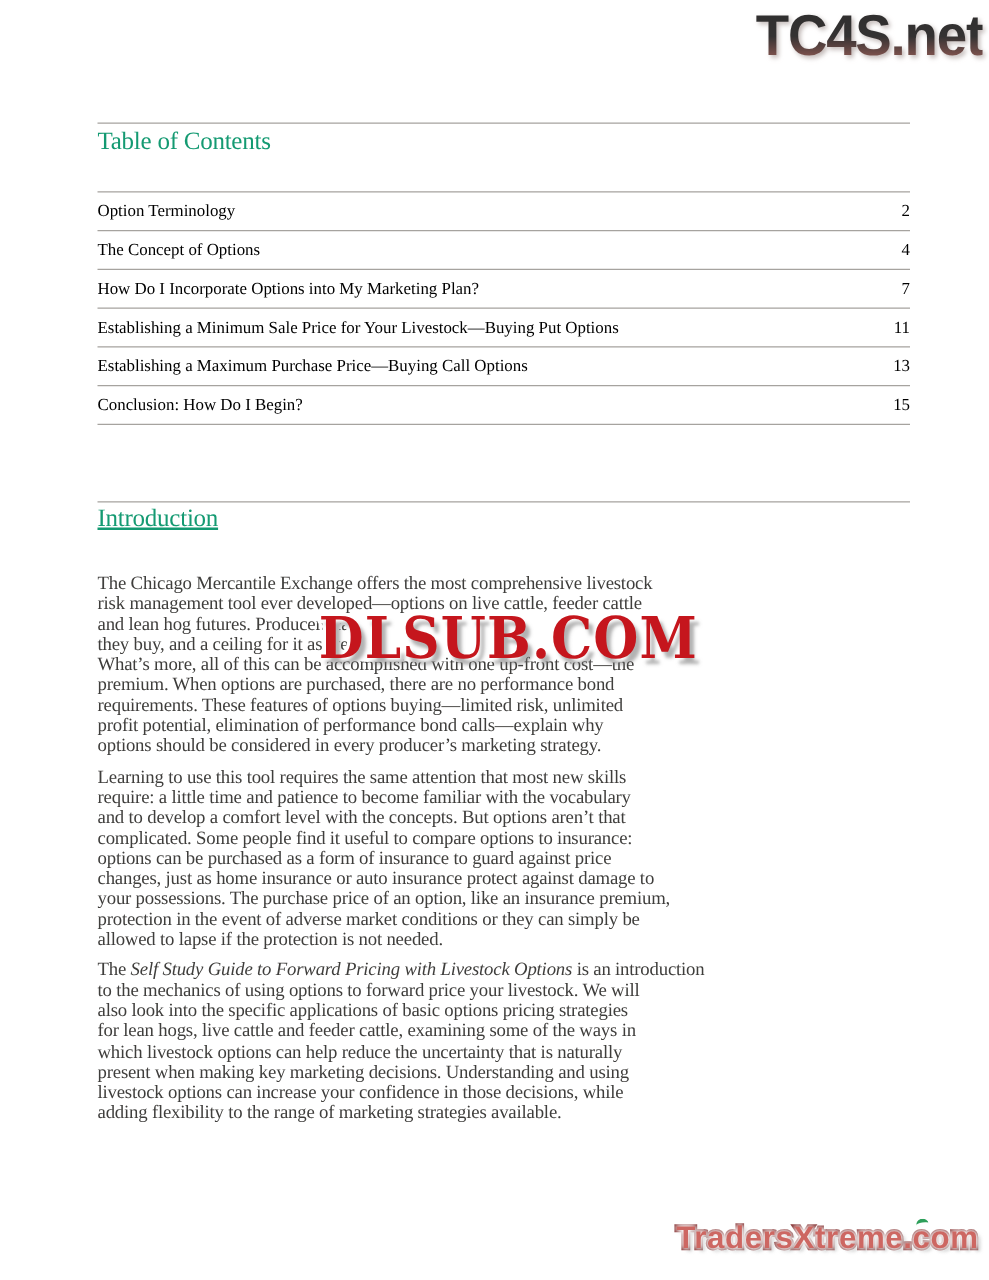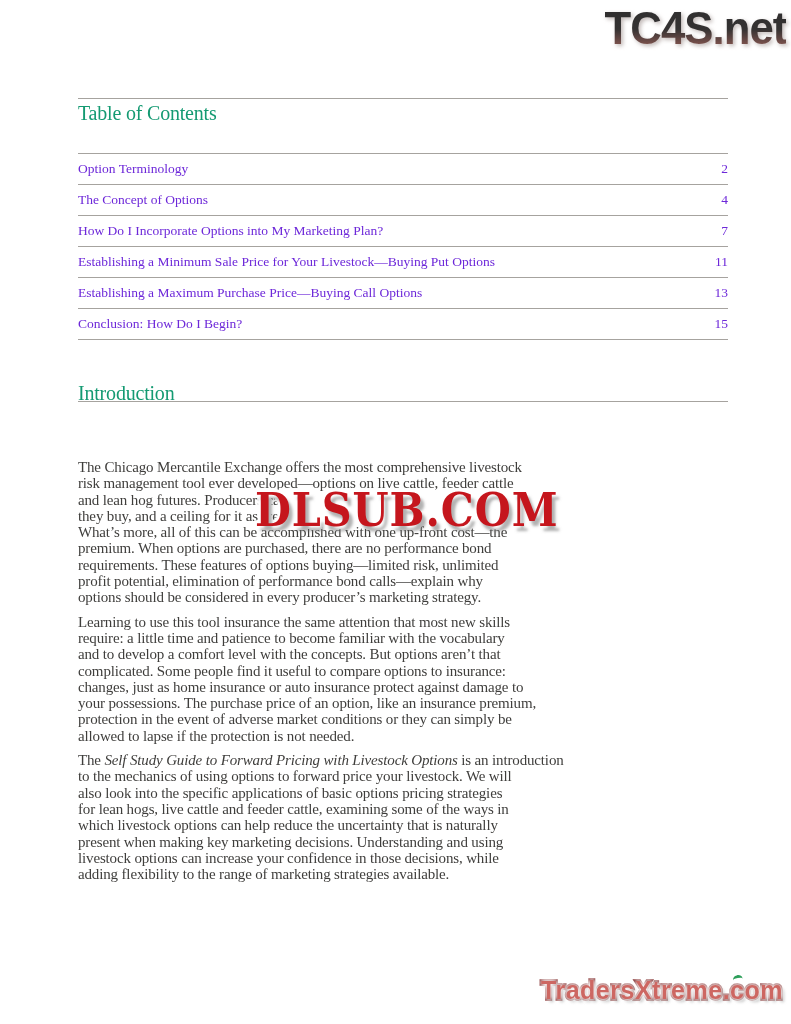--- a/index.html
+++ b/index.html
@@ -53,26 +53,26 @@
   
   .rule{position:absolute;left:78px;width:650px;border-top:1px solid #a6a39f;}
   .rule-toc-top{top:98px;}
   .rule-intro-top{top:401px;}
   .heading{
     position:absolute;left:78px;margin:0;
     font-family:"Liberation Serif", serif;font-weight:normal;
     font-size:20px;letter-spacing:-0.2px;color:#149a72;text-align:center;
   }
   .toc-heading{top:102px;}
-  .intro-heading{top:382px;}
+  .intro-heading{top:404px;text-decoration:underline;}
 
   
   .toc{
     position:absolute;left:78px;top:153px;width:650px;
-    font-size:13.5px;color:#6d28d9;
+    font-size:13.5px;color:#000000;
     border-top:1px solid #a6a39f;
   }
   .toc-row{
     display:flex;justify-content:space-between;align-items:center;
     height:30px;border-bottom:1px solid #a6a39f;
   }
   .toc-title{white-space:nowrap;}
   .toc-page{white-space:nowrap;}
 
   
@@ -133,24 +133,25 @@
       <div class="bline">and lean hog futures. Producers ca</div>
       <div class="bline">they buy, and a ceiling for it as we</div>
       <div class="bline">What’s more, all of this can be accomplished with one up-front cost—the</div>
       <div class="bline">premium. When options are purchased, there are no performance bond</div>
       <div class="bline">requirements. These features of options buying—limited risk, unlimited</div>
       <div class="bline">profit potential, elimination of performance bond calls—explain why</div>
       <div class="bline">options should be considered in every producer’s marketing strategy.</div>
     </div>
 
     <div class="para">
-      <div class="bline">Learning to use this tool insurance the same attention that most new skills</div>
+      <div class="bline">Learning to use this tool requires the same attention that most new skills</div>
       <div class="bline">require: a little time and patience to become familiar with the vocabulary</div>
       <div class="bline">and to develop a comfort level with the concepts. But options aren’t that</div>
       <div class="bline">complicated. Some people find it useful to compare options to insurance:</div>
+      <div class="bline">options can be purchased as a form of insurance to guard against price</div>
       <div class="bline">changes, just as home insurance or auto insurance protect against damage to</div>
       <div class="bline">your possessions. The purchase price of an option, like an insurance premium,</div>
       <div class="bline">protection in the event of adverse market conditions or they can simply be</div>
       <div class="bline">allowed to lapse if the protection is not needed.</div>
     </div>
 
     <div class="para">
       <div class="bline"><span>The </span><i>Self Study Guide to Forward Pricing with Livestock Options</i><span> is an introduction</span></div>
       <div class="bline">to the mechanics of using options to forward price your livestock. We will</div>
       <div class="bline">also look into the specific applications of basic options pricing strategies</div>

